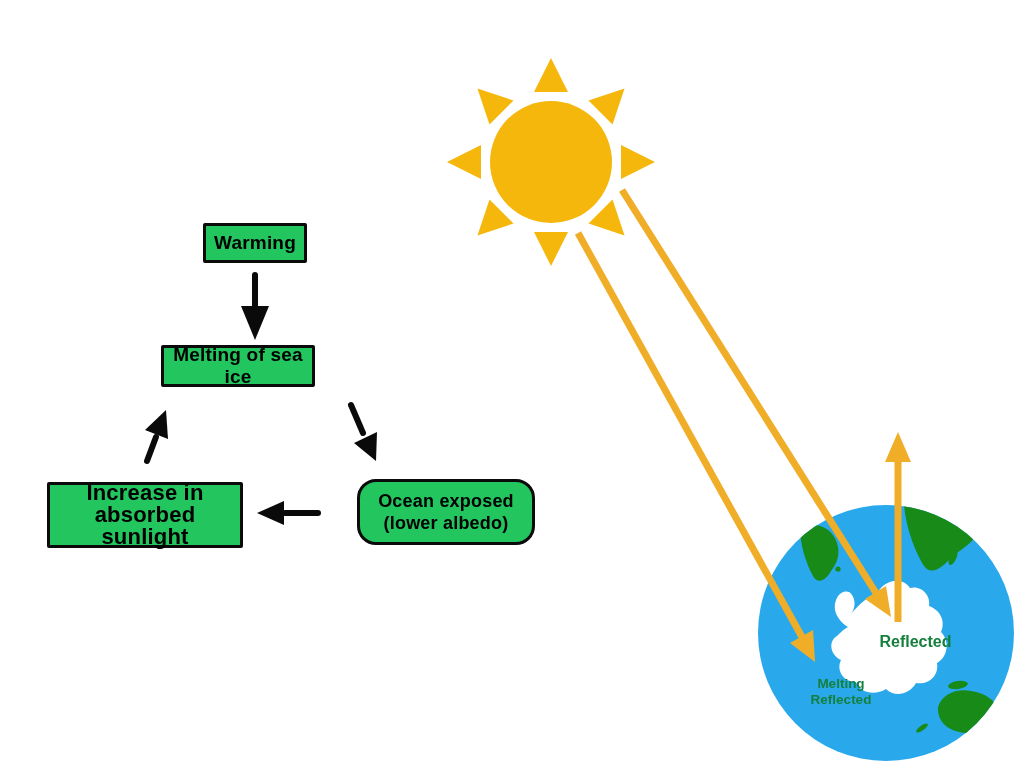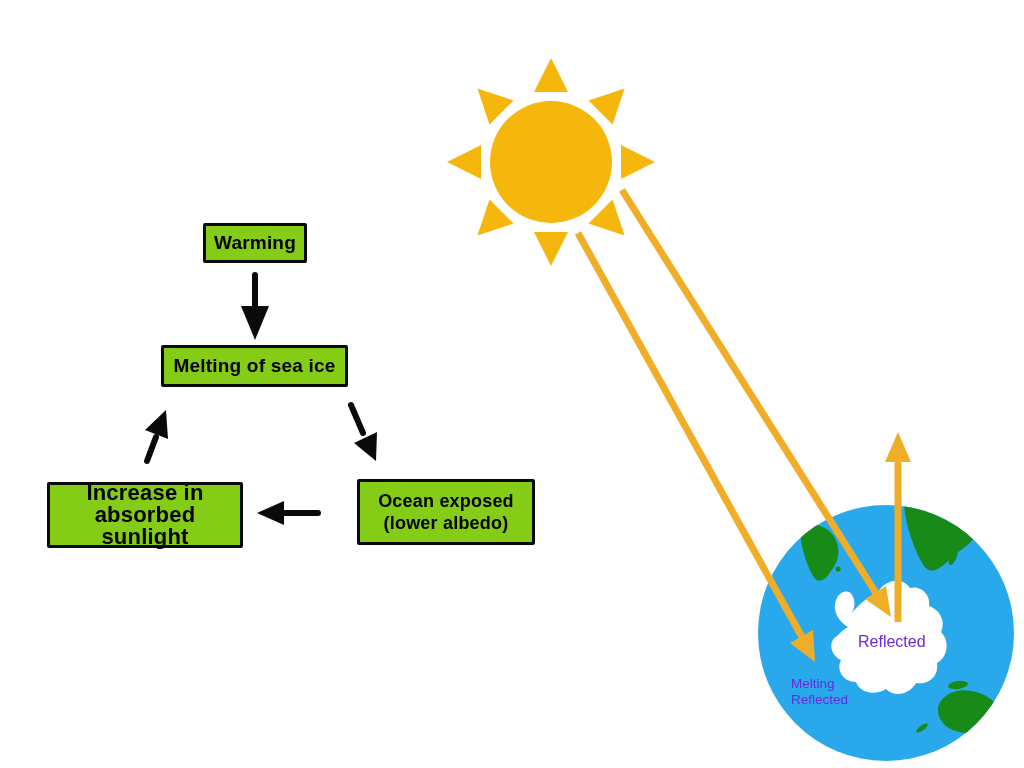--- a/index.html
+++ b/index.html
@@ -3,31 +3,31 @@
 <meta charset="utf-8">
 <style>
   html,body{margin:0;padding:0;background:#fff;}
   .stage{
     position:relative;width:1024px;height:768px;background:#ffffff;overflow:hidden;
     font-family:"Liberation Sans",sans-serif;color:#000;
   }
   .layer{position:absolute;left:0;top:0;pointer-events:none;}
   
   .fbox{
-    position:absolute;box-sizing:border-box;background:#84cc16;
+    position:absolute;box-sizing:border-box;background:#22c55e;
     border:3.5px solid #0a0a0a;border-radius:2px;
     display:flex;align-items:center;justify-content:center;
     text-align:center;font-weight:bold;letter-spacing:.2px;
   }
   #box-warming {left:203px;top:223px;width:104px;height:40px;font-size:19px;}
-  #box-melting {left:161px;top:345px;width:187px;height:42px;font-size:19px;}
+  #box-melting {left:161px;top:345px;width:154px;height:42px;font-size:19px;}
   #box-increase{left:47px; top:482px;width:196px;height:66px;font-size:22px;line-height:22px;}
-  #box-ocean   {left:357px;top:479px;width:178px;height:66px;font-size:18px;line-height:22px;}
+  #box-ocean   {left:357px;top:479px;width:178px;height:66px;font-size:18px;line-height:22px;border-radius:19px;}
   
-  .earth-label{position:absolute;font-weight:normal;text-align:left;color:#6d28d9;}
+  .earth-label{position:absolute;font-weight:bold;text-align:center;color:#15803d;}
   #lbl-reflected{left:858px;top:633px;width:115px;font-size:16px;}
   #lbl-mostly  {left:791px;top:676px;width:100px;font-size:13.5px;line-height:15.5px;}
 </style>
 </head>
 <body>
 
 <div class="stage">
 
   <svg class="layer" width="1024" height="768" viewBox="0 0 1024 768">
     <g stroke="#0a0a0a" stroke-width="6" stroke-linecap="round" fill="#0a0a0a">

